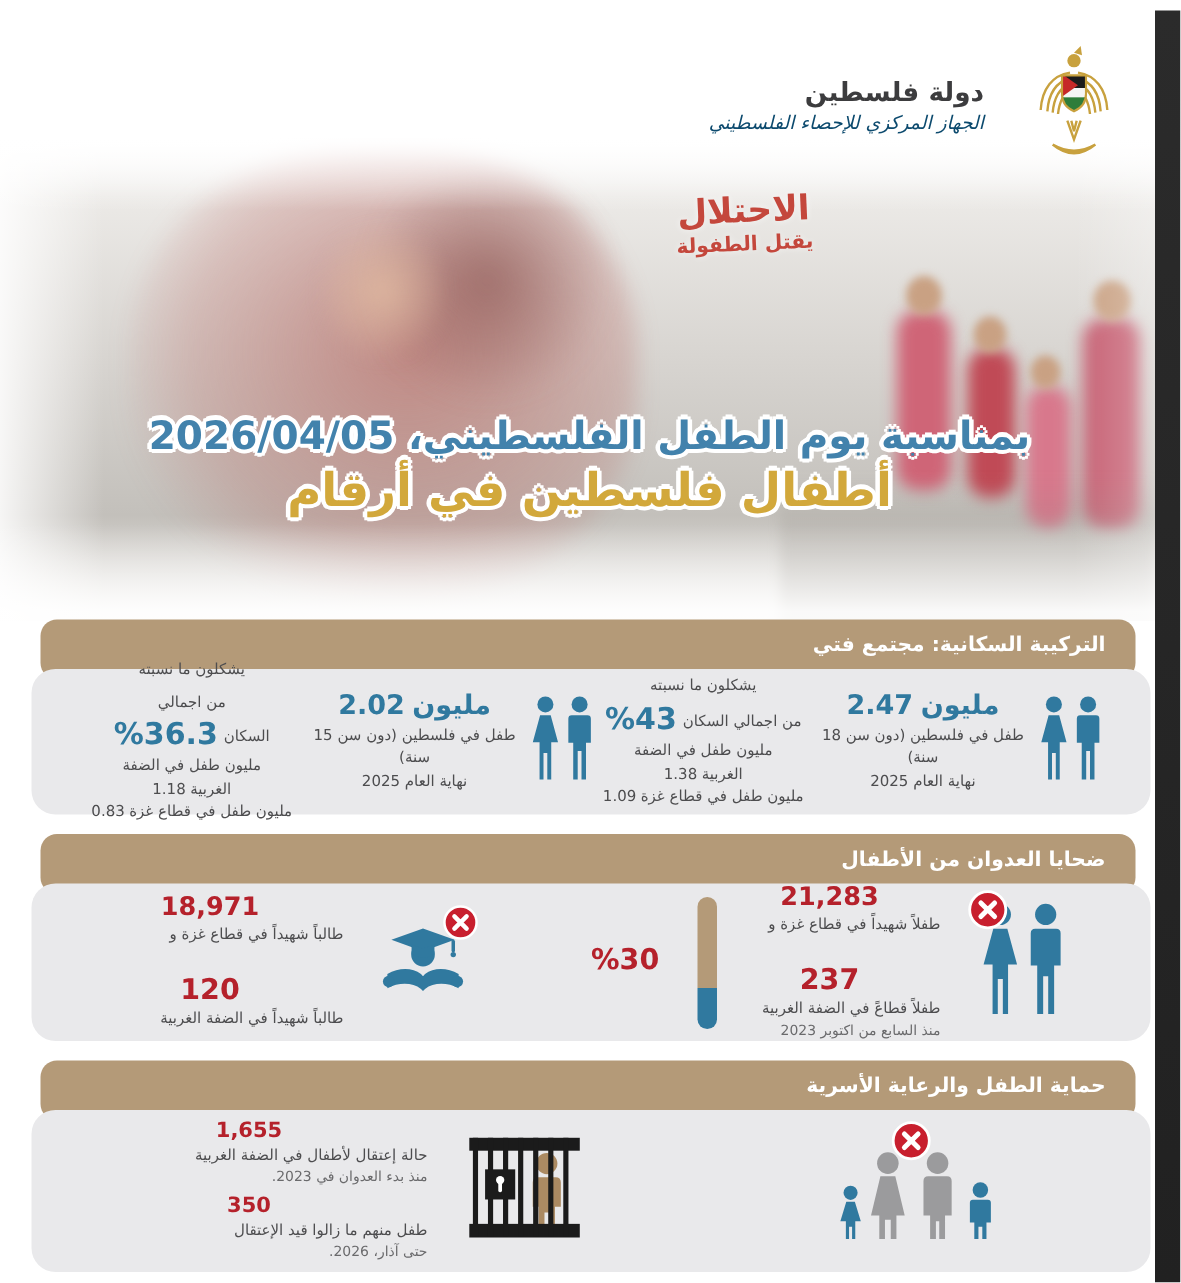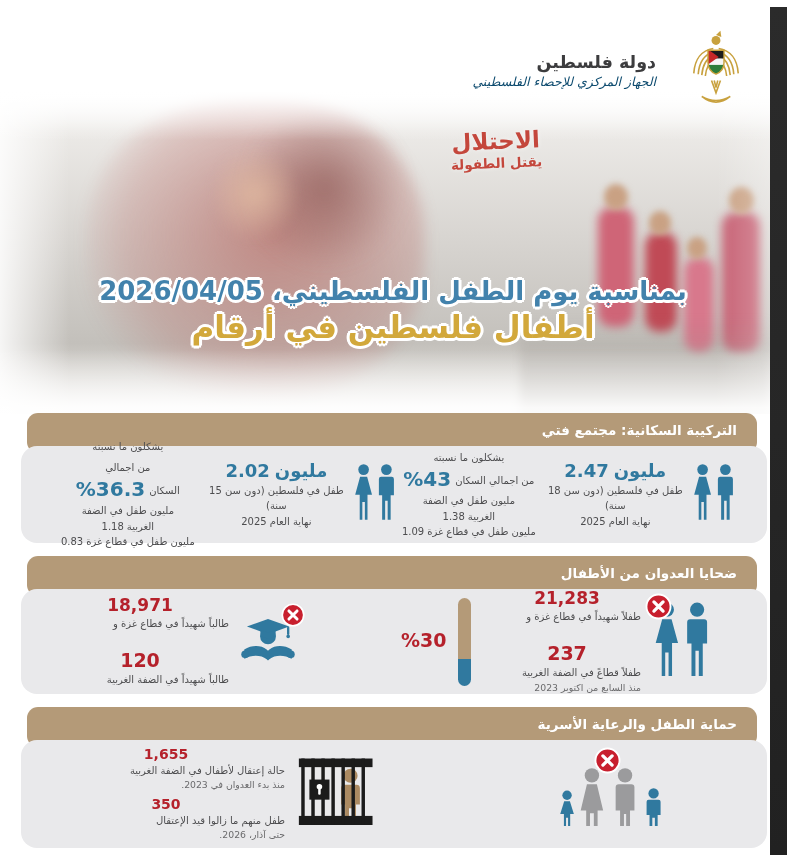--- a/index.html
+++ b/index.html
@@ -50,21 +50,21 @@
   
   .sections{position:absolute;top:413px;left:0;width:787px;z-index:20;}
   section{margin:0 20px 13px 21px;}
   .sec-header{position:relative;margin:0 10px -7px 6px;height:40px;background:var(--accent-tan);border-radius:11px;display:flex;align-items:center;padding:0 20px;}
   .sec-header span{color:#fff;font-size:13.5px;font-weight:bold;padding-bottom:6px;}
   .sec-body{position:relative;background:var(--panel-gray);border-radius:16px;display:flex;align-items:center;justify-content:space-between;}
   .demo-body{height:97px;padding:0 30px 0 34px;}
   .vic-body{height:105px;padding:0 55px 0 30px;}
   .prot-body{height:108px;padding:0 95px 0 26px;}
 
-  .grp{display:flex;align-items:center;gap:11px;}
+  .grp{display:flex;align-items:center;gap:25px;}
   .icon-wrap{position:relative;flex:none;}
   .badge{position:absolute;width:27px;height:27px;}
   .badge svg{display:block;width:100%;height:100%;}
   .badge-sm{width:24px;height:24px;}
   .b-couple{left:-7px;top:-9px;}
   .b-grad{right:-9px;top:-11px;}
   .b-family{left:calc(50% - 20px);top:-9px;}
 
   .ic-blue{color:var(--blue);}
   .t-sm{font-size:10px;color:var(--text-dark);line-height:1.55;}

